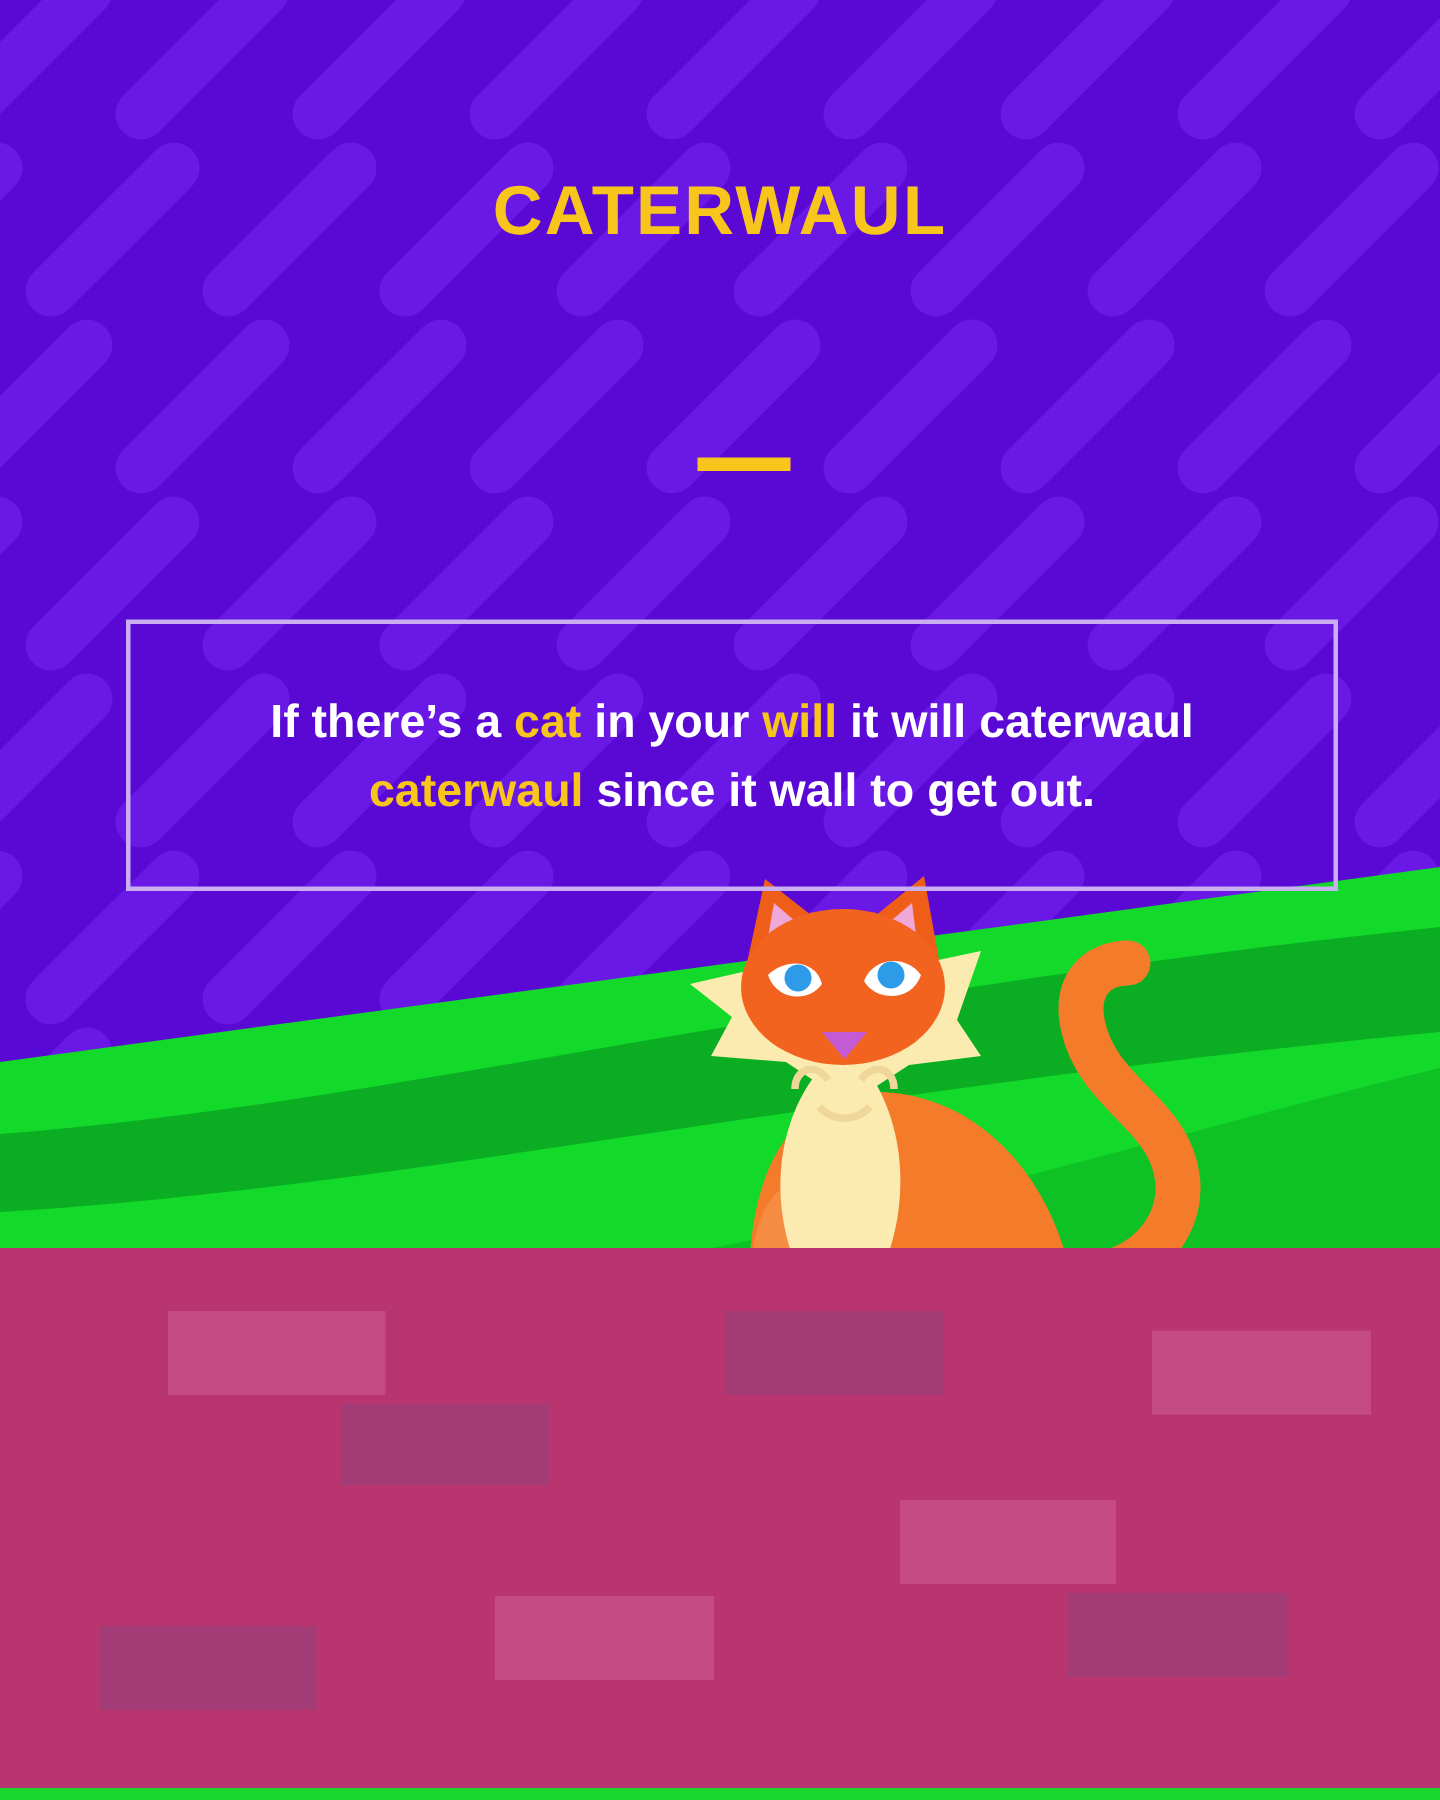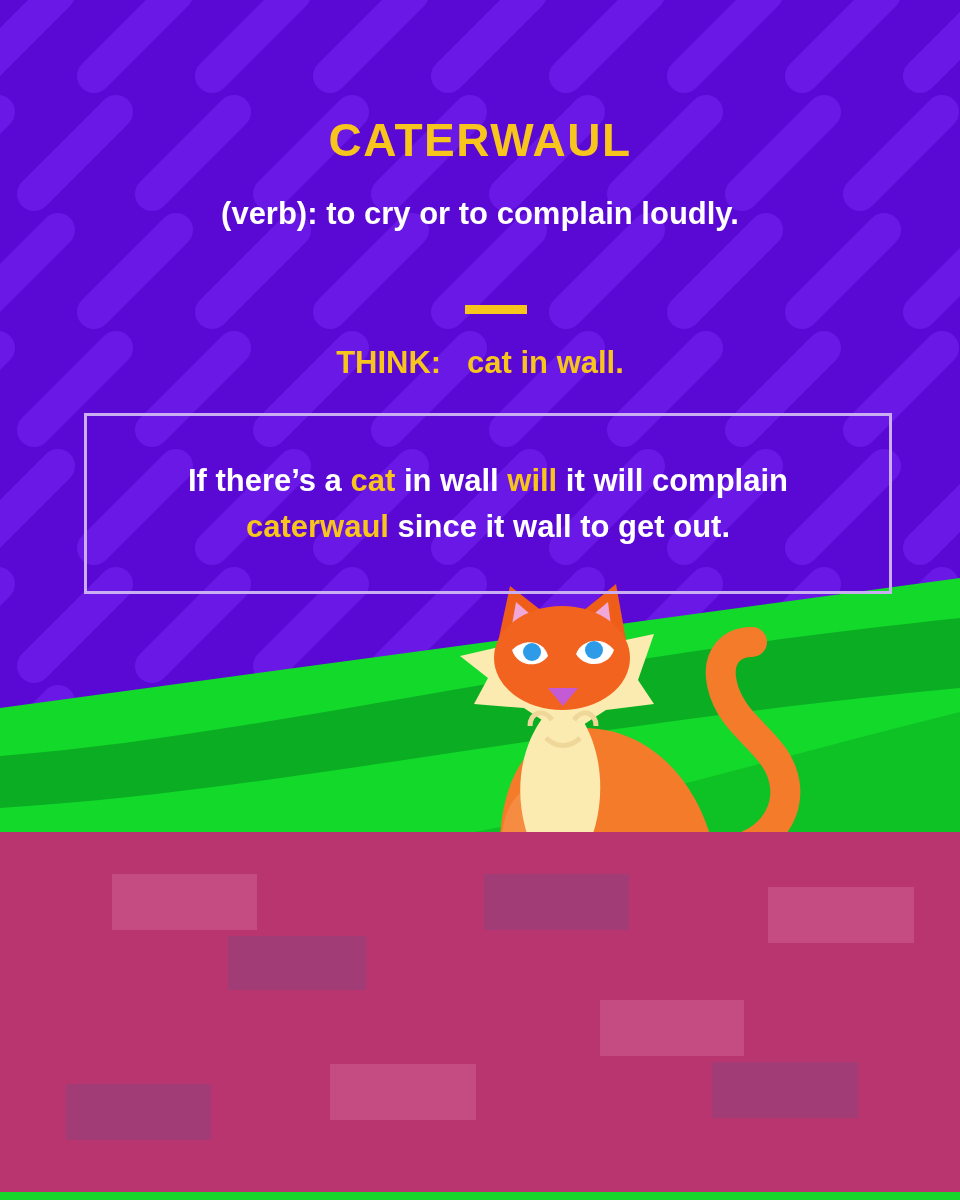--- a/index.html
+++ b/index.html
@@ -218,31 +218,25 @@
       <div class="brick light" style="left: 330px; top: 232px; width: 146px; height: 56px;"></div>
       <div class="brick dark" style="left: 66px; top: 252px; width: 145px; height: 56px;"></div>
     </div>
   <div class="floorbar"></div>
 
   <div class="content">
 
     <div class="title">CATERWAUL</div>
 
     <div class="definition">
-      <div>(verb): to cry or to complain loudly.</div>
     </div>
 
     <div class="divider"></div>
 
-    <div class="think">
-      <span class="think-word">THINK:</span>
-      <span>&nbsp;</span>
-      <span class="think-phrase">cat in wall.</span>
-    </div>
 
     <div class="example-box">
       <div class="example-text">
-        <span>If there’s a </span><span class="hl">cat</span><span> in wall </span><span class="hl">will</span><span> it will complain </span><span class="hl">caterwaul</span><span> since it wall to get out.</span>
+        <span>If there’s a </span><span class="hl">cat</span><span> in your </span><span class="hl">will</span><span> it will caterwaul </span><span class="hl">caterwaul</span><span> since it wall to get out.</span>
       </div>
     </div>
 
   </div>
 </div>
 
 </body></html>

